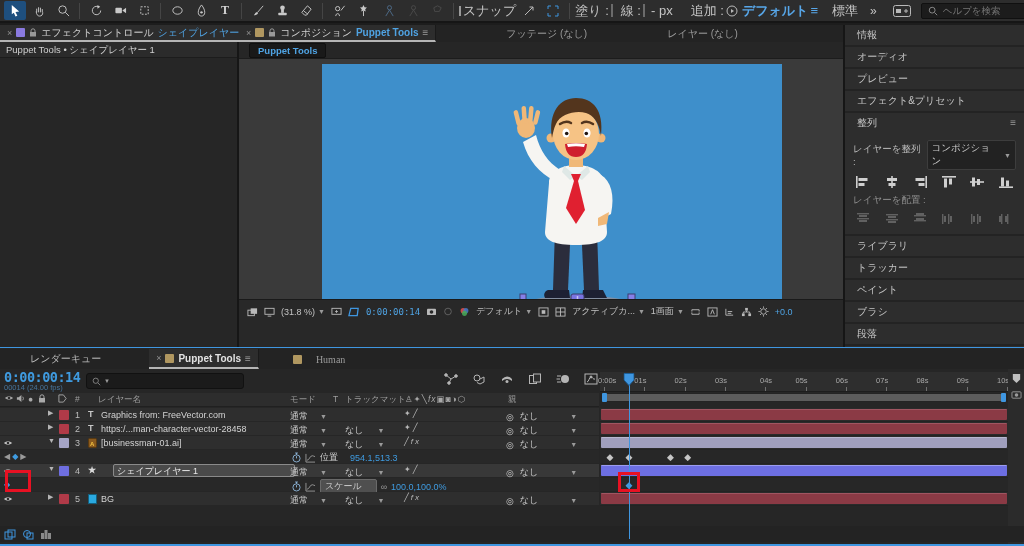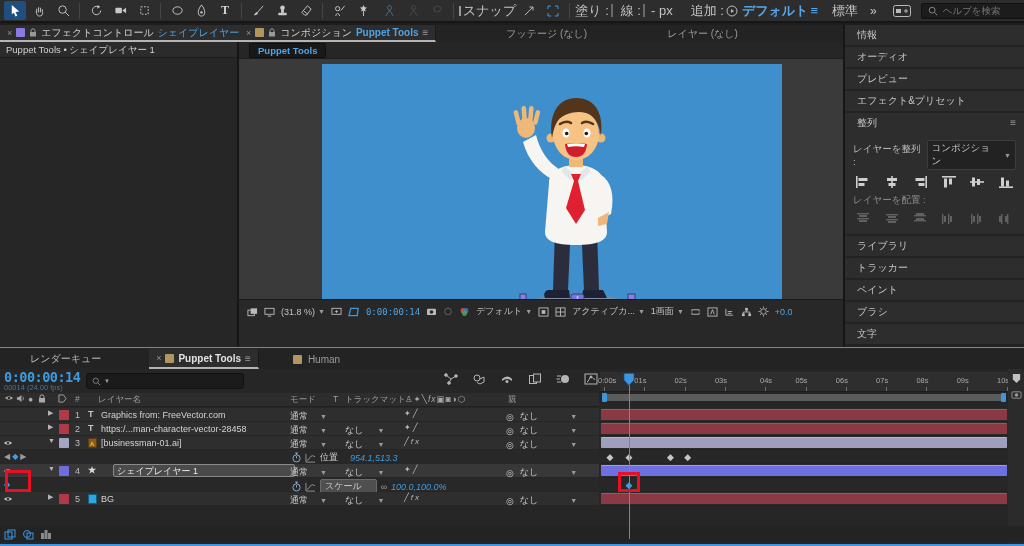--- a/index.html
+++ b/index.html
@@ -85,21 +85,21 @@
   .r-matte { position:absolute; left:345px; top:2px; color:#c9c9c9; }
   .r-matte .caret { margin-left:14px; }
   .r-sw { position:absolute; left:404px; top:1px; color:#b9b9b9; letter-spacing:2px; font-size:8px; }
   .r-parent { position:absolute; left:506px; top:2px; display:flex; gap:6px; align-items:center; color:#c9c9c9; }
   .r-parent .caret { margin-left:26px; }
   .kf-nav { position:absolute; left:4px; top:2px; font-size:8px; color:#9a9a9a; letter-spacing:2px; }
   .kf-nav .cur { color:#3f9be0; }
   .prop-ctl { position:absolute; left:292px; top:1px; display:flex; gap:4px; align-items:center; }
   .prop-name { color:#d0d0d0; font-size:9px; }
   .prop-name.boxed { background:#4f4f4f; border:1px solid #6a6a6a; border-radius:2px; padding:0 14px 0 4px; }
-  .prop-val { color:#3f9be0; font-size:9px;font-style:italic; }
+  .prop-val { color:#3f9be0; font-size:9px; }
 
   .tl-graph { position:absolute; left:600px; top:21px; width:408px; bottom:0; }
   .ruler { position:absolute; left:0; top:3px; width:408px; height:20px; background:#2e2e2e; border-bottom:1px solid #1d1d1d; }
   .rtick { position:absolute; top:4px; color:#a9a9a9; font-size:7.5px; transform:translateX(-2px); }
   .rtickmark { position:absolute; bottom:0; width:1px; height:4px; background:#707070; }
   .workarea { position:absolute; left:0; top:24px; width:408px; height:9px; background:#242424; }
   .wa-bar { position:absolute; left:2px; right:2px; top:1px; height:7px; background:#5c5c5c; border-radius:1px; }
   .wa-cap { position:absolute; top:0; width:5px; height:9px; background:#3f96e0; border-radius:1px; }
   .grow { position:absolute; left:0; width:408px; height:14px; border-bottom:1px solid #232323; background:#2a2a2a; }
   .grow.dark { background:#272727; }
@@ -600,34 +600,35 @@
                 <rect x="7" y="4" width="2" height="6"></rect>
               </svg>
             </span>
         </div>
       </div>
 
       <div class="rp-item">ライブラリ</div>
       <div class="rp-item">トラッカー</div>
       <div class="rp-item">ペイント</div>
       <div class="rp-item">ブラシ</div>
+      <div class="rp-item">段落</div>
       <div class="rp-item">文字</div>
     </div>
   </div>
 
   <div class="timeline">
     <div class="tl-tabs">
       <div class="tl-rqueue" style="margin-left:12px;">レンダーキュー</div>
       <div class="tab active" style="margin-left:30px;">
         <span class="x">×</span>
         <span class="chip" style="background:#b09760;"></span>
         <span style="color:#e2e2e2;font-weight:bold;">Puppet Tools</span>
         <span style="color:#9a9a9a;">≡</span>
       </div>
-      <div class="ghost-tab" style="margin-left:24px;gap:6px;display:flex;">
+      <div class="ghost-tab" style="margin-left:24px;gap:14px;display:flex;font-family:Liberation Serif, serif;">
         <span class="chip" style="background:#b09760;"></span>
         <span>Human</span>
       </div>
     </div>
 
     <div class="tl-controls">
       <span class="tl-tc">0:00:00:14</span>
       <span class="tl-frames">00014 (24.00 fps)</span>
       <div class="tl-search">
         <svg width="9" height="9" viewBox="0 0 12 12">

